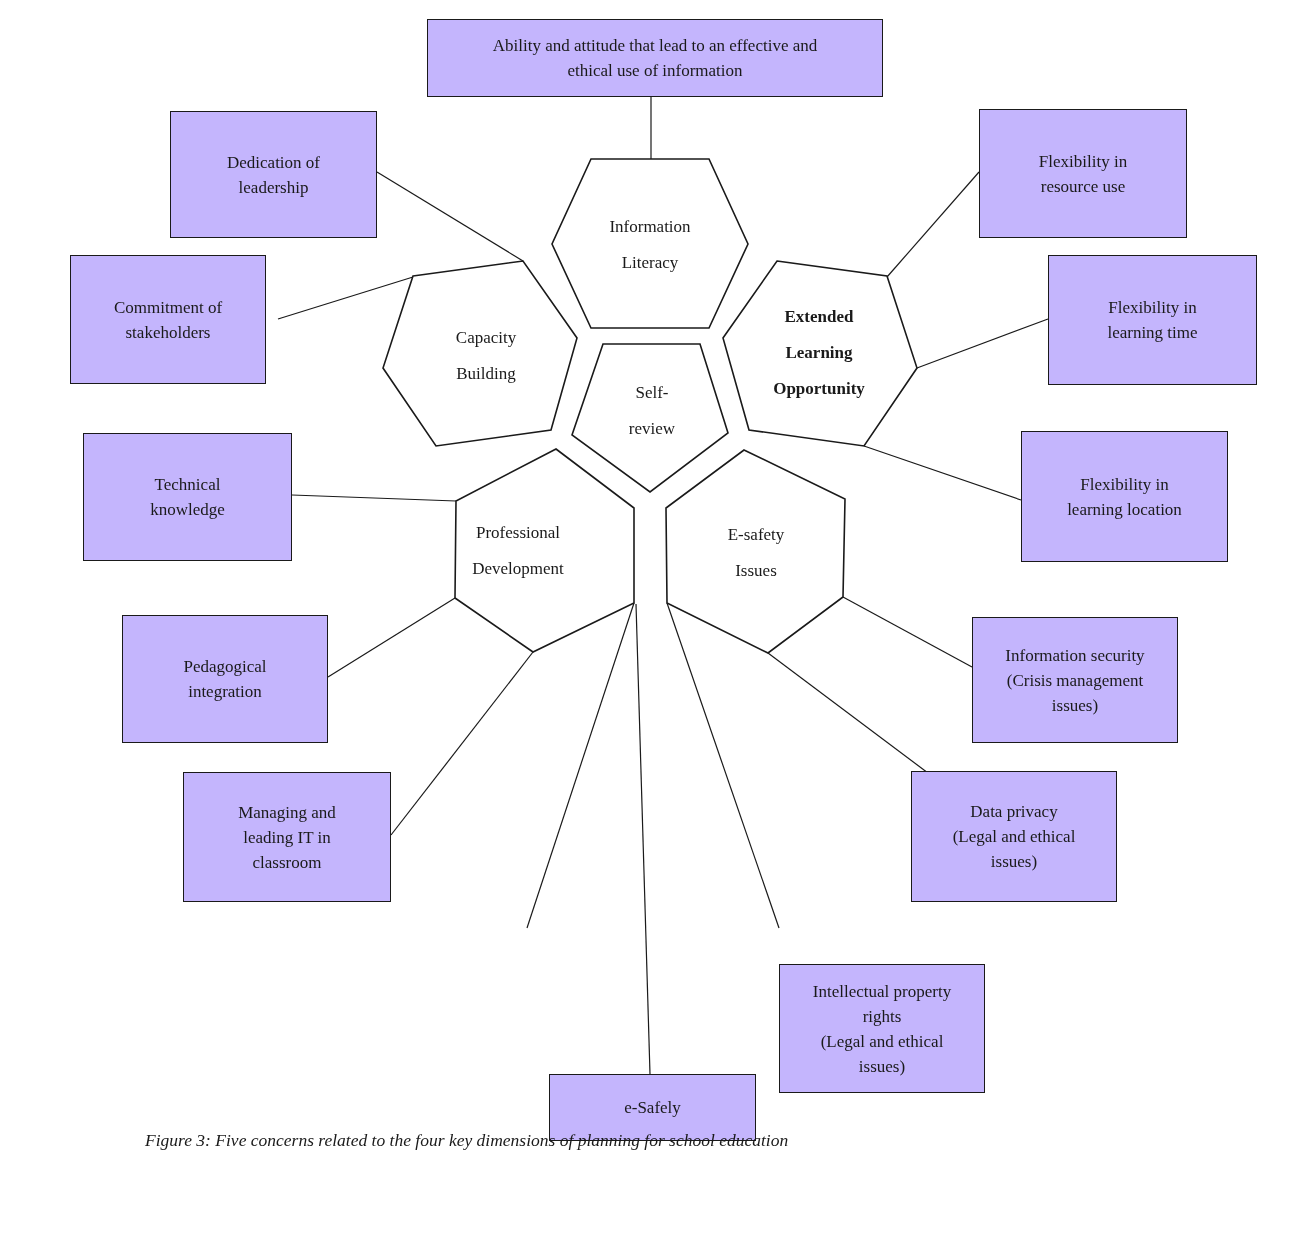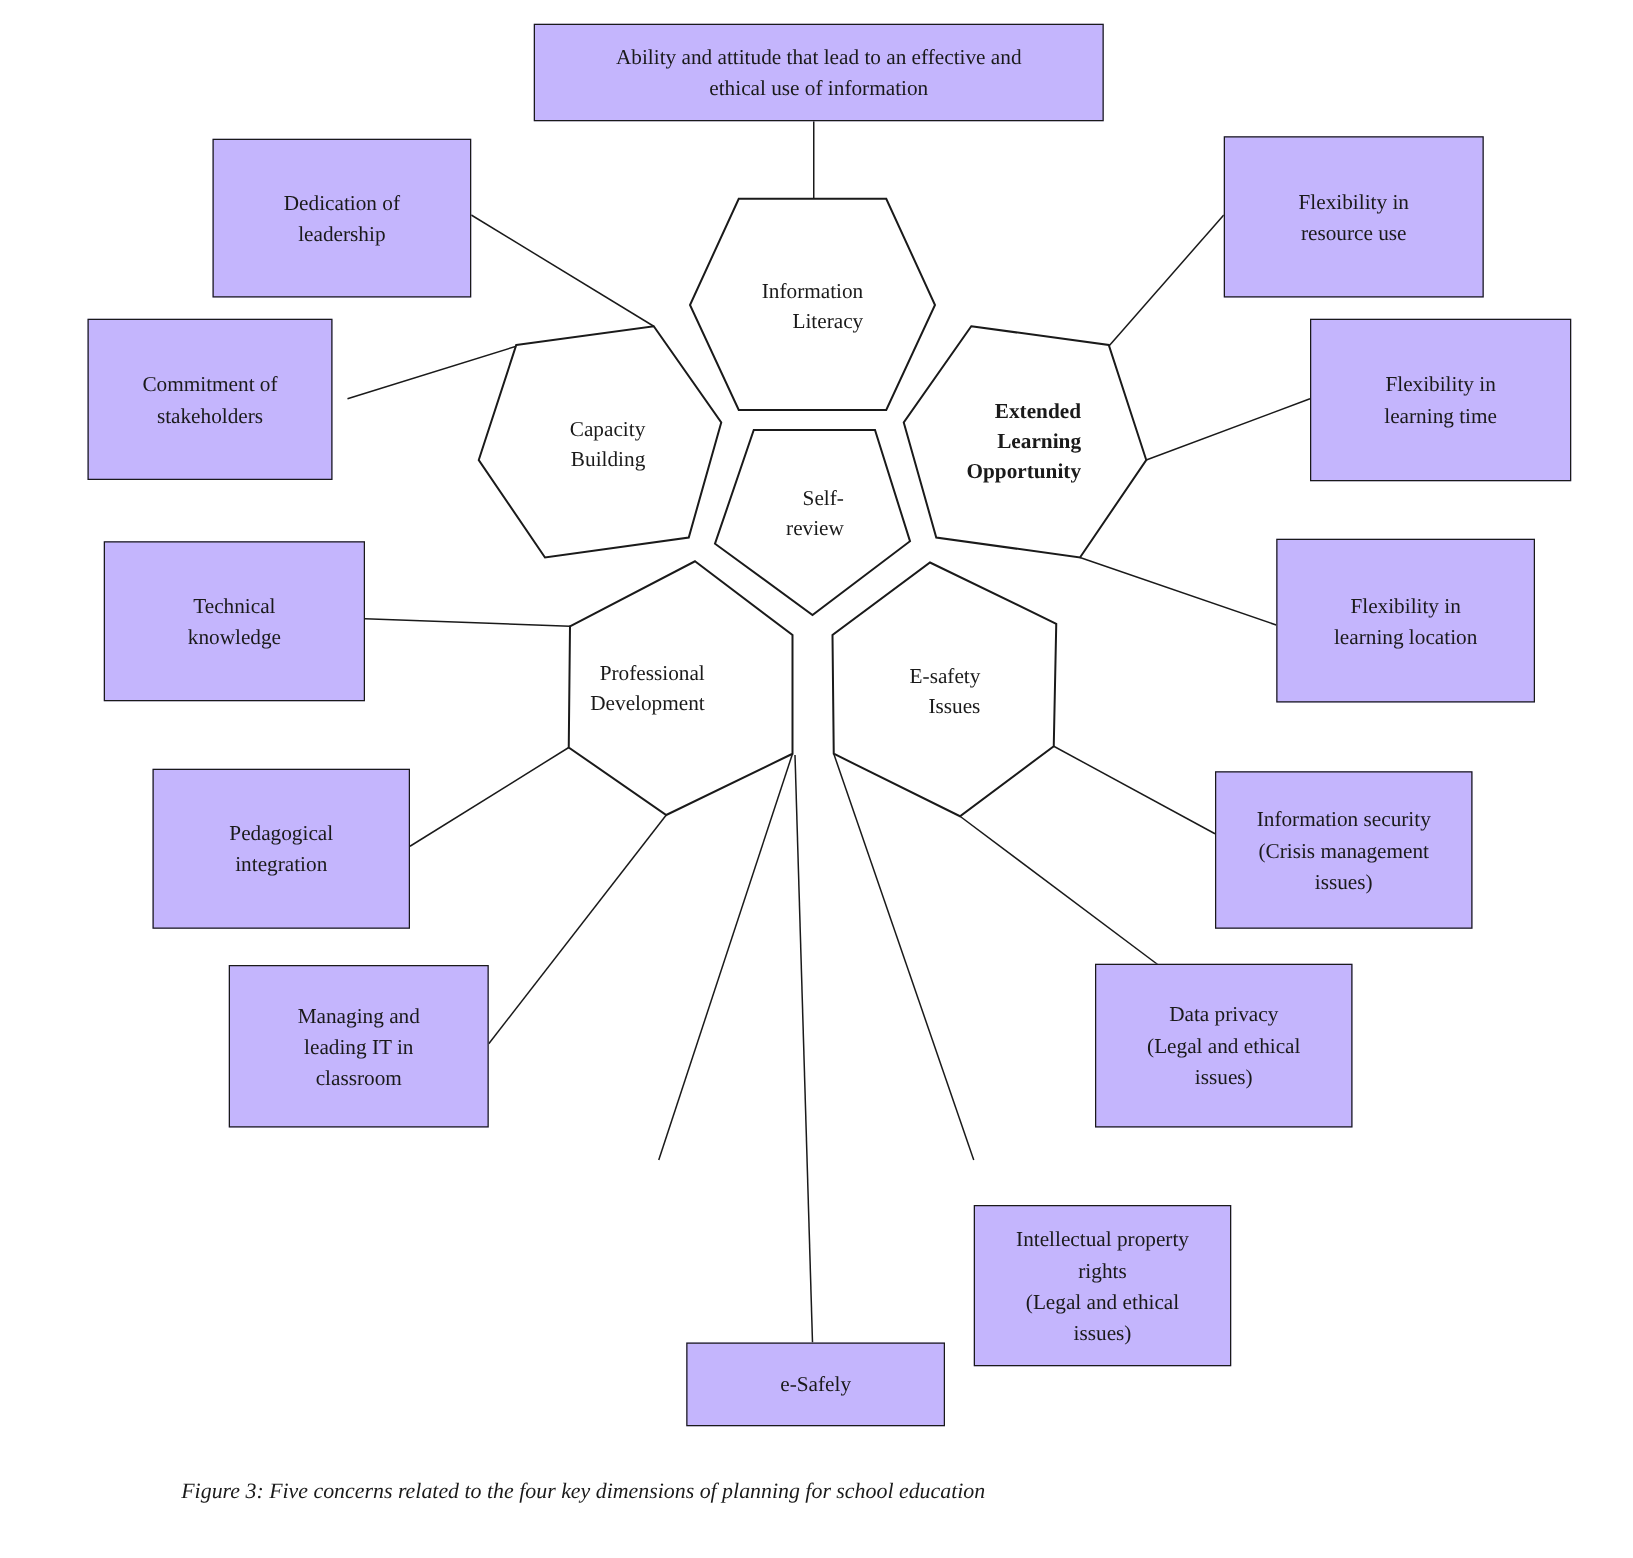--- a/index.html
+++ b/index.html
@@ -18,23 +18,23 @@
     background:#c4b5fd;
     display:flex;align-items:center;justify-content:center;
     text-align:center;
     white-space:pre-line;
     font-size:17px;line-height:25px;
     box-sizing:border-box;
   }
   .hexlabel{
     position:absolute;
     transform:translate(-50%,-50%);
-    text-align:right;
+    text-align:center;
     white-space:pre-line;
-    font-size:17px;line-height:24px;
+    font-size:17px;line-height:36px;
   }
   .caption{
     position:absolute;
     font-size:17.5px;
     font-style:italic;
     white-space:nowrap;
   }
 </style>
 </head>
 <body>
@@ -97,24 +97,24 @@
   <div class="box" style="left:83px;top:433px;width:209px;height:128px;">Technical
 knowledge</div>
   <div class="box" style="left:122px;top:615px;width:206px;height:128px;">Pedagogical
 integration</div>
   <div class="box" style="left:972px;top:617px;width:206px;height:126px;">Information security
 (Crisis management
 issues)</div>
   <div class="box" style="left:183px;top:772px;width:208px;height:130px;">Managing and
 leading IT in
 classroom</div>
-  <div class="box" style="left:876px;top:771px;width:206px;height:131px;">Data privacy
+  <div class="box" style="left:911px;top:771px;width:206px;height:131px;">Data privacy
 (Legal and ethical
 issues)</div>
   <div class="box" style="left:779px;top:928px;width:206px;height:129px;margin-top:36px;">Intellectual property
 rights
 (Legal and ethical
 issues)</div>
   <div class="box" style="left:549px;top:1074px;width:207px;height:67px;">e-Safely</div>
 
-  <div class="caption" style="left:145px;top:1182px;">Figure 3: Five concerns related to the four key dimensions of planning for school education</div>
+  <div class="caption" style="left:145px;top:1130px;">Figure 3: Five concerns related to the four key dimensions of planning for school education</div>
 
 </div>
 
 </body></html>

